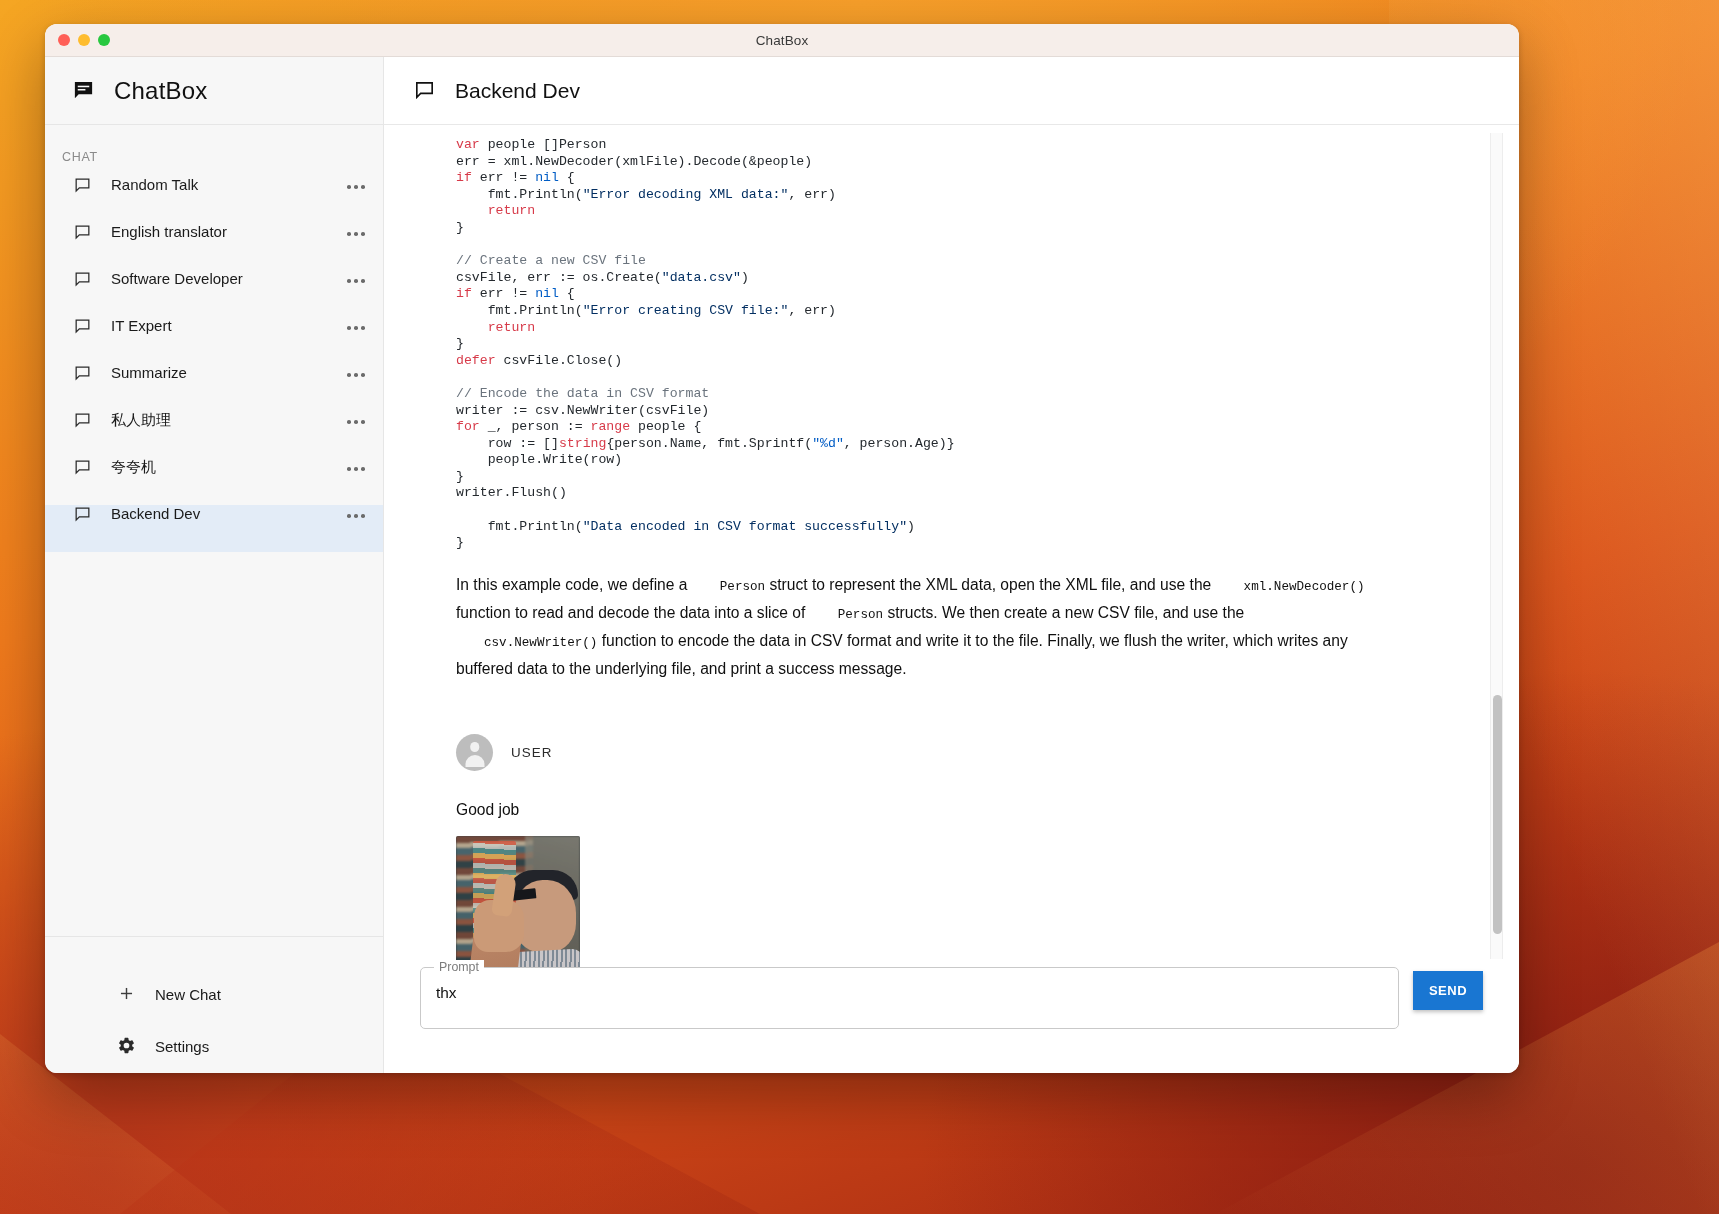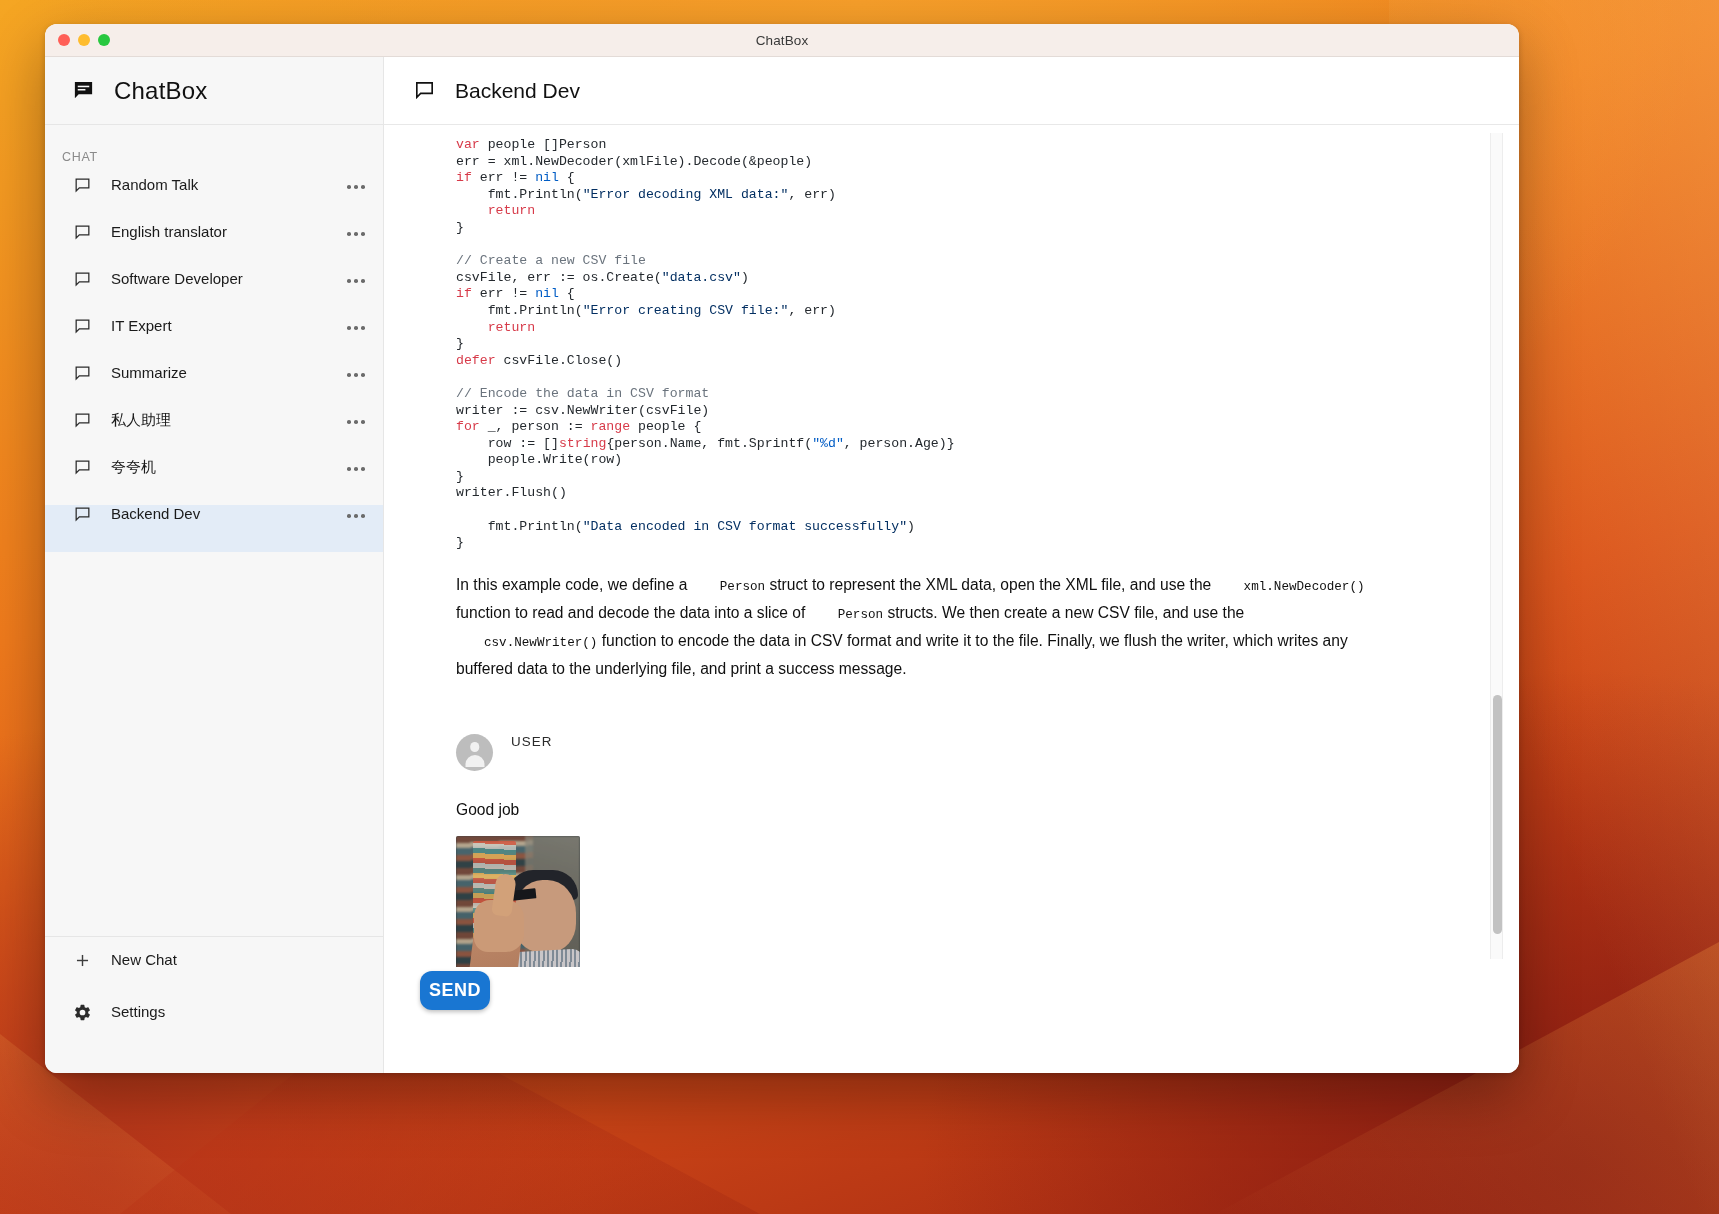--- a/index.html
+++ b/index.html
@@ -96,22 +96,22 @@
   }
   .chat-item.active { background: #e3ecf7; }
   .more-dots {
     width: 26px; height: 22px; display: flex; align-items: center;
     justify-content: center; gap: 3.5px;
   }
   .more-dots i { width: 3.6px; height: 3.6px; border-radius: 50%; background: #6b6b6b; display:block; }
 
   .sidebar-footer { padding: 14px 0 18px 0; }
   .footer-item {
-    height: 52px; display: flex; align-items: flex-start;
-    padding-left: 28px; font-size: 15px; color: #1a1a1a;
+    height: 52px; display: flex; align-items: flex-end;
+    padding-left: 28px; font-size: 15px; color: #1a1a1a; margin-left: 44px;
   }
   .footer-item .label { margin-left: 19px; }
 
   
   .main { flex: 1 1 auto; display: flex; flex-direction: column; min-width: 0; background: #fff; }
   .main-header {
     height: 68px; display: flex; align-items: center; gap: 19px;
     padding-left: 29px;
     border-bottom: 1px solid #e8e8e8;
     flex: 0 0 auto;
@@ -142,21 +142,21 @@
   p.explain {
     font-size: 15.6px; line-height: 26px; color: #101010;
     margin-top: 20px; max-width: 930px;
   }
   p.explain code {
     font-family: "Liberation Mono", "DejaVu Sans Mono", monospace;
     font-size: 12.6px; color: #101010; padding-left: 28px;
   }
 
   .user-block { margin-top: 52px; }
-  .user-head { display: flex; align-items: flex-start; gap: 18px; }
+  .user-head { display: flex; align-items: center; gap: 18px; }
   .avatar {
     width: 37px; height: 37px; border-radius: 50%;
     background: #bdbdbd; position: relative; flex: 0 0 auto;
   }
   .avatar::before {
     content: ""; position: absolute; left: 50%; top: 8.5px;
     width: 9.5px; height: 9.5px; border-radius: 50%;
     background: #f1f1f1; transform: translateX(-50%);
   }
   .avatar::after {
@@ -258,22 +258,22 @@
     font-size: 12.4px; color: #7c7c7c;
   }
   .prompt-value {
     position: absolute; left: 15px; top: 16px;
     font-size: 15.4px; color: #111;
   }
   .send-btn {
     margin-top: 4px;
     width: 70px; height: 39px;
     background: #1976d2; color: #fff;
-    border: none; border-radius: 12px;
-    font-size: 18px; font-weight: 600; letter-spacing: .5px;
+    border: none; border-radius: 0;
+    font-size: 13px; font-weight: 600; letter-spacing: .5px;
     font-family: "Liberation Sans", sans-serif;
     box-shadow: 0 2px 4px rgba(0,0,0,.25);
     cursor: pointer;
   }
 
   svg { display: block; }
 </style>
 </head>
 <body>
 
@@ -502,18 +502,22 @@
           </div>
 
         </div>
 
         <div class="scrollbar">
           <div class="thumb"></div>
         </div>
       </div>
 
       <div class="prompt-row">
+        <div class="prompt-field">
+          <span class="prompt-legend">Prompt</span>
+          <span class="prompt-value">thx</span>
+        </div>
         <button class="send-btn">SEND</button>
       </div>
     </section>
 
   </div>
 </div>
 
 </body></html>

